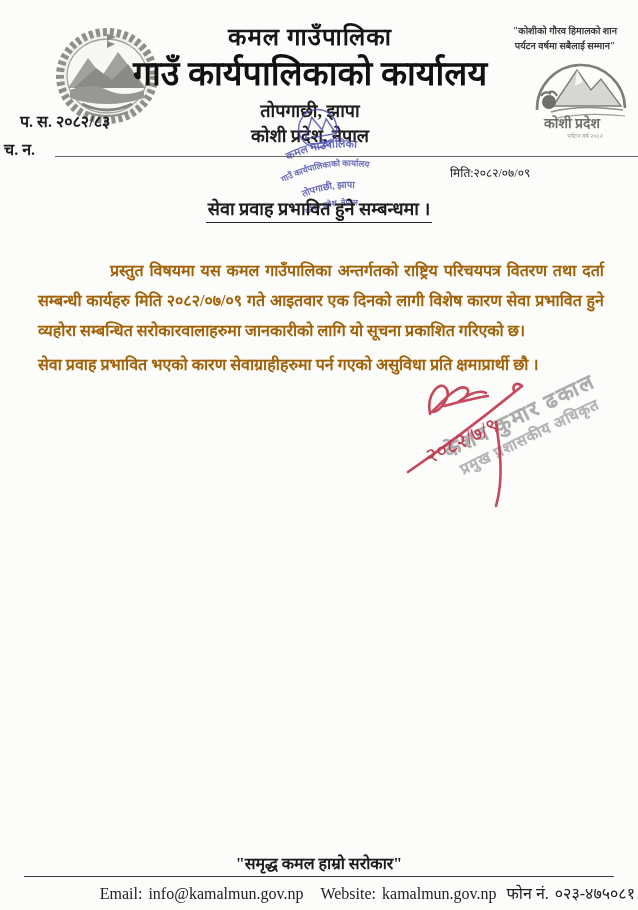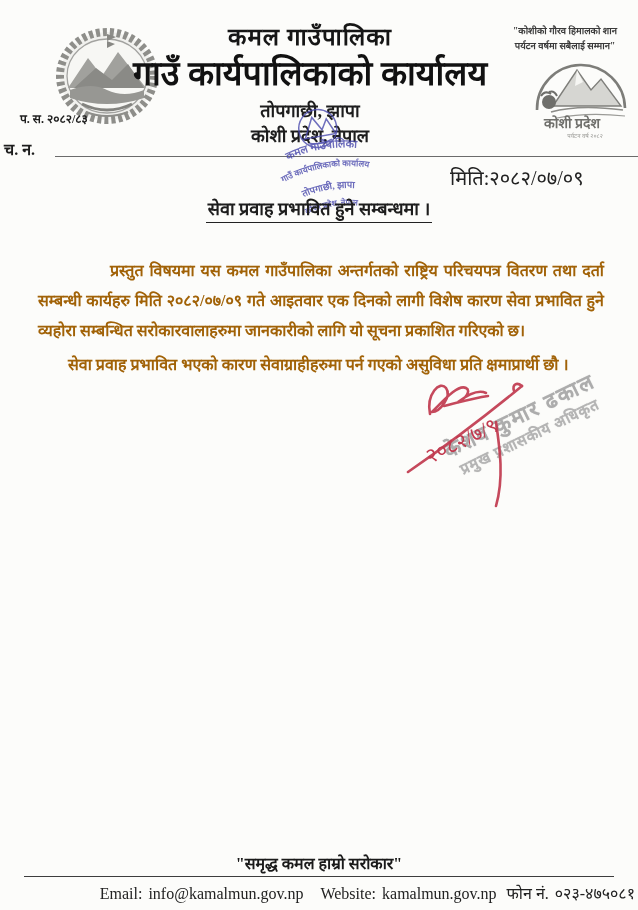--- a/index.html
+++ b/index.html
@@ -7,32 +7,32 @@
     position:relative;width:638px;height:910px;margin:0 auto;
     background:#fcfcfa;overflow:hidden;
     font-family:"Liberation Serif","DejaVu Serif",serif;color:#1d1d1d;
   }
   .abs{position:absolute;}
   .center-col{left:130px;width:360px;text-align:center;}
   .muni-name{top:19px;font-size:24px;font-weight:bold;letter-spacing:1px;color:#161616;}
   .office-name{top:49px;font-size:34px;font-weight:bold;color:#111;}
   .addr1{top:98px;font-size:18px;font-weight:bold;}
   .addr2{top:123px;font-size:18px;font-weight:bold;}
-  .refno{left:20px;top:110px;font-size:12px;font-weight:bold;}
+  .refno{left:20px;top:110px;font-size:16px;font-weight:bold;}
   .chno{left:4px;top:138px;font-size:16px;font-weight:bold;}
   .slogan{left:497px;top:24px;width:136px;font-size:9.5px;font-weight:bold;
           line-height:15px;text-align:center;color:#3a3a3a;}
   .hrule{top:156px;left:55px;right:0px;border-top:1.6px solid #6b6b6b;height:0;}
-  .date-line{left:450px;top:164px;font-size:20px;color:#222;}
+  .date-line{left:450px;top:164px;font-size:12px;color:#222;}
   .subject-wrap{top:196px;left:0;width:100%;text-align:center;}
   .subject{display:inline-block;font-size:18px;font-weight:bold;
            border-bottom:1.8px solid #222;padding:0 2px 2px 2px;}
   .body-text{left:38px;width:566px;font-size:16px;line-height:30px;text-align:justify;color:#a16207;font-weight:bold;}
   .p1{top:256px;text-indent:72px;}
-  .p2{top:350px;margin-left:30px;}
+  .p2{top:350px;}
   .blue-stamp{left:243px;top:106px;width:162px;height:116px;transform:rotate(-10deg);opacity:.88;}
   .gray-stamp{left:404px;top:402px;width:240px;transform:rotate(-26deg);
               text-align:center;color:#a4a4a4;opacity:.9;
               text-shadow:0 0 1px #c2c2c2;}
   .gray-stamp .l1{font-size:21px;font-weight:bold;letter-spacing:2px;line-height:26px;}
   .gray-stamp .l2{font-size:15px;font-weight:bold;letter-spacing:1px;line-height:20px;color:#adadad;}
   .sig-svg{left:396px;top:372px;width:236px;height:138px;}
   .motto{top:852px;left:0;width:100%;text-align:center;font-size:16px;font-weight:bold;color:#1a1a1a;}
   .foot-rule{top:876px;left:24px;right:24px;border-top:1.8px solid #3d3d3d;height:0;}
   .contact{top:882px;left:0;width:100%;text-align:right;font-size:16px;color:#222;}

